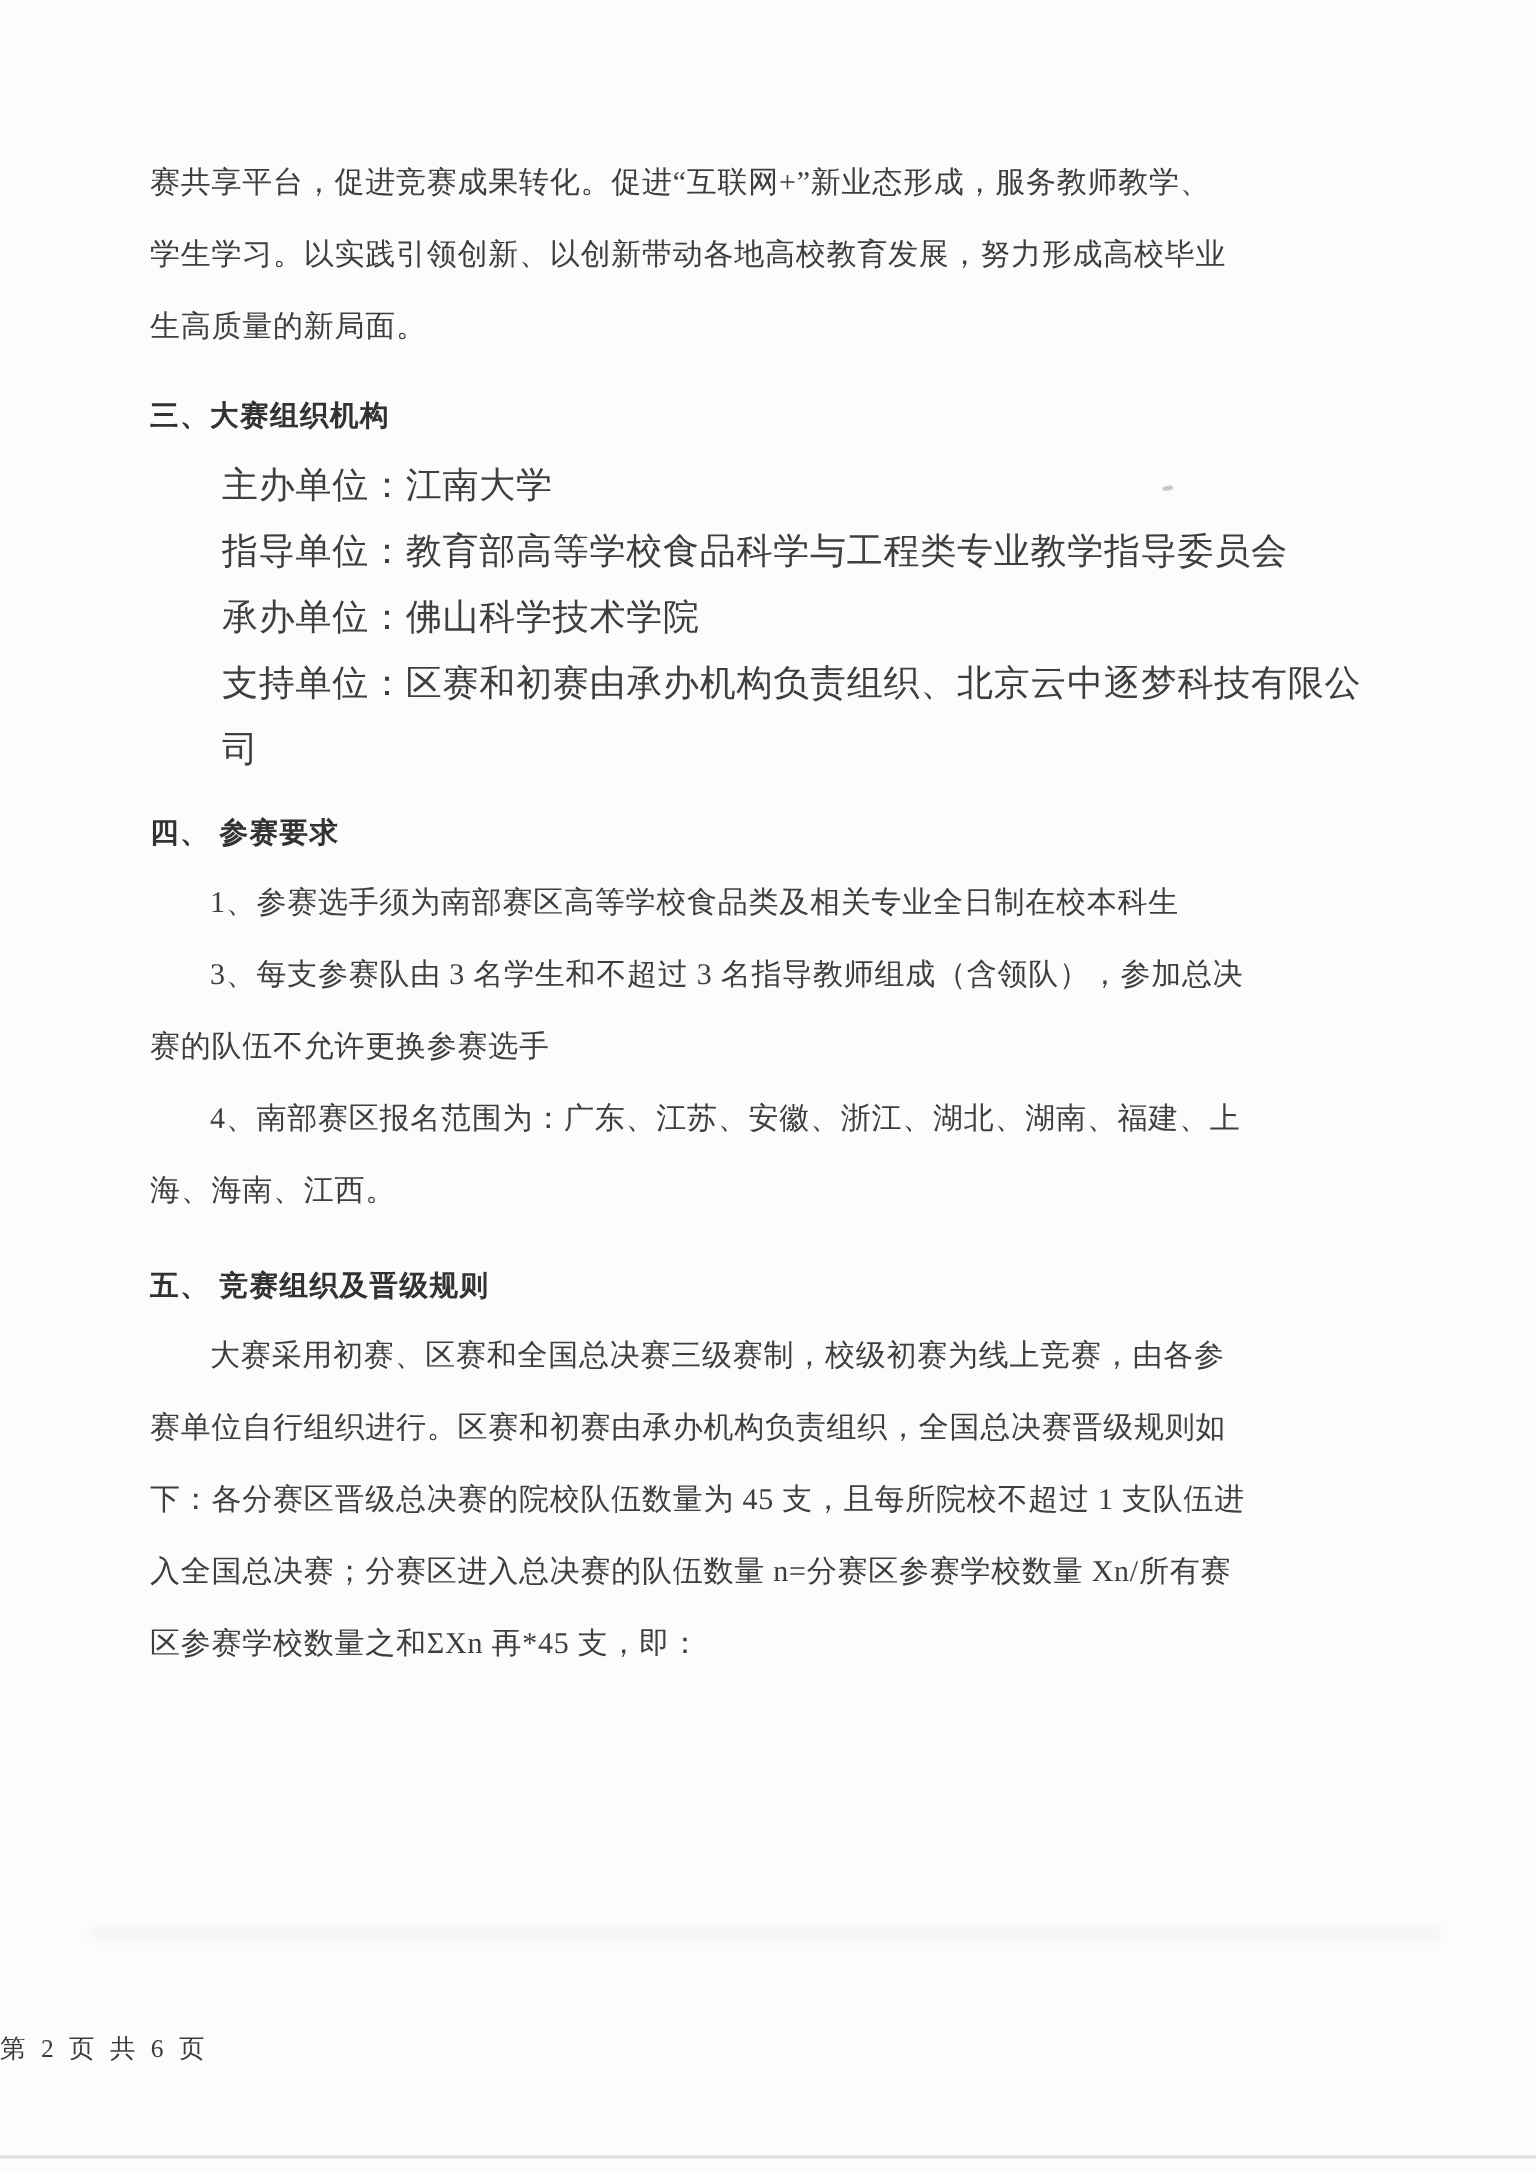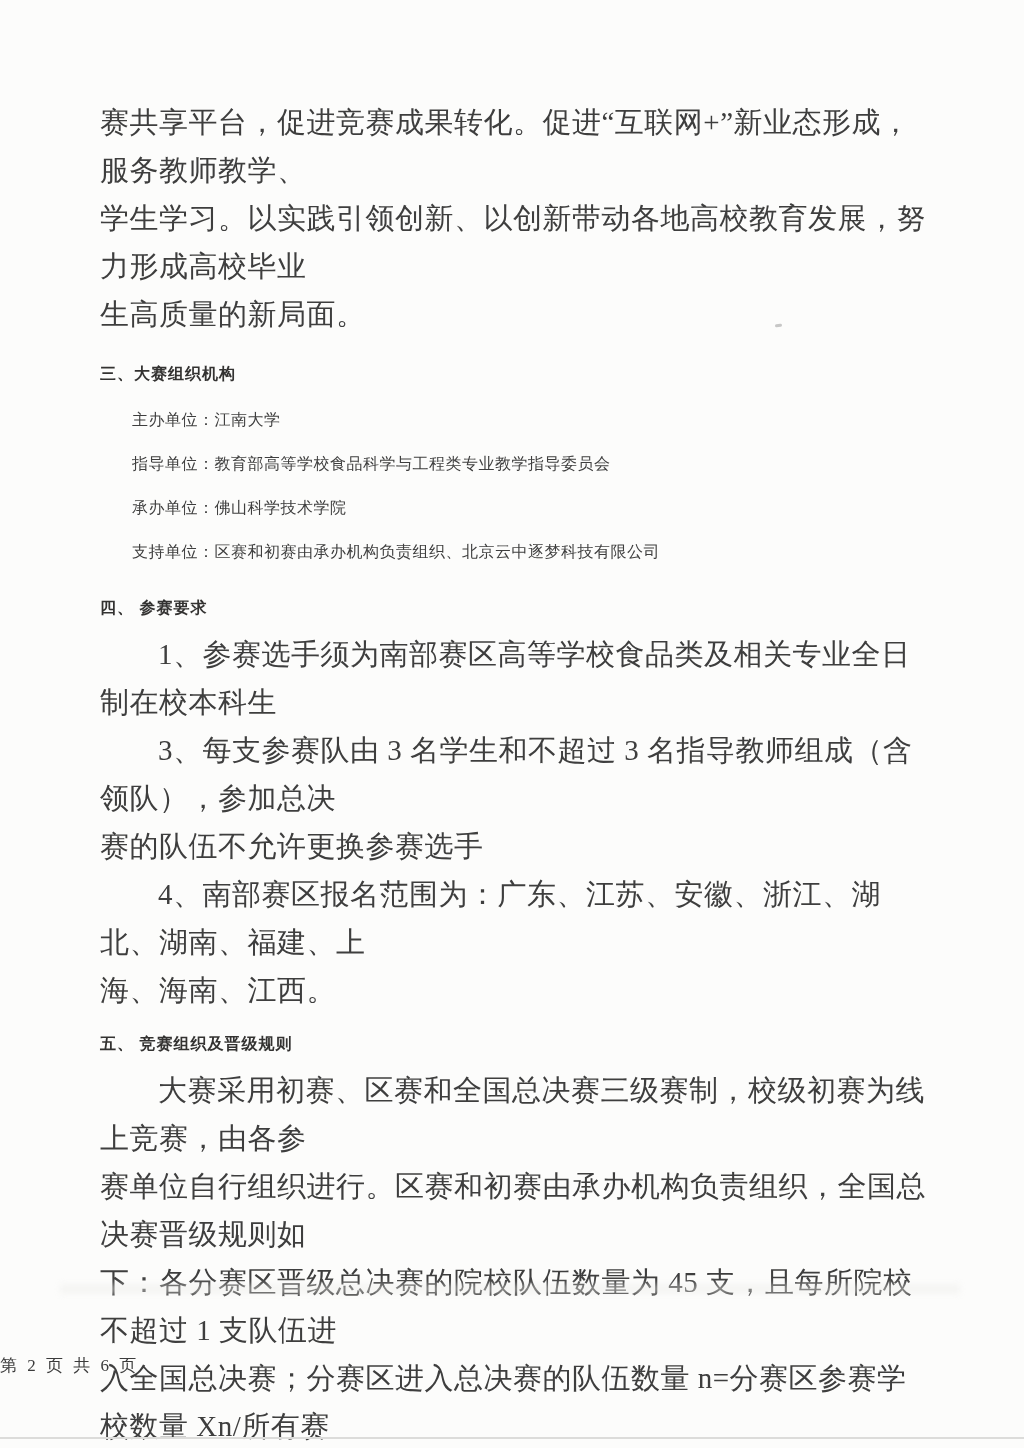--- a/index.html
+++ b/index.html
@@ -17,43 +17,43 @@
     color: #3e3e3e;
   }
   .content {
     position: absolute;
     left: 100px;
     top: 98px;
     width: 830px;
   }
   .para {
     margin: 0;
-    font-size: 29px;
+    font-size: 20px;
     line-height: 48px;
     white-space: pre-wrap;
     letter-spacing: 0.5px;
   }
   .para.indent {
     text-indent: 2em;
   }
   .sec-heading {
     margin: 0;
     font-family: "Liberation Sans", "DejaVu Sans", sans-serif;
     font-weight: 700;
-    font-size: 16px;
+    font-size: 19px;
     line-height: 44px;
     color: #333231;
     letter-spacing: 1px;
   }
   .h-three { margin-top: 14px; }
   .h-four  { margin-top: 12px; }
-  .h-five  { margin-top: 8px; }
+  .h-five  { margin-top: 18px; }
   .org-list { margin-top: 2px; }
   .org-line {
-    font-size: 16px;
+    font-size: 24px;
     line-height: 44px;
     padding-left: 2em;
     white-space: pre-wrap;
     letter-spacing: 0.5px;
   }
   .sec-body { margin-top: 0; }
   .page-footer {
     position: absolute;
     left: 0;
     top: 1354px;

